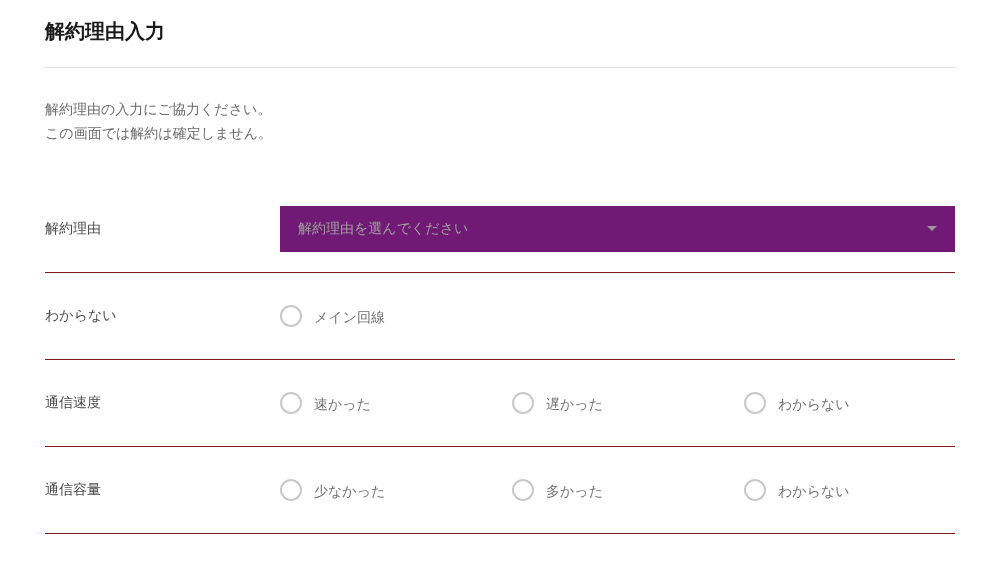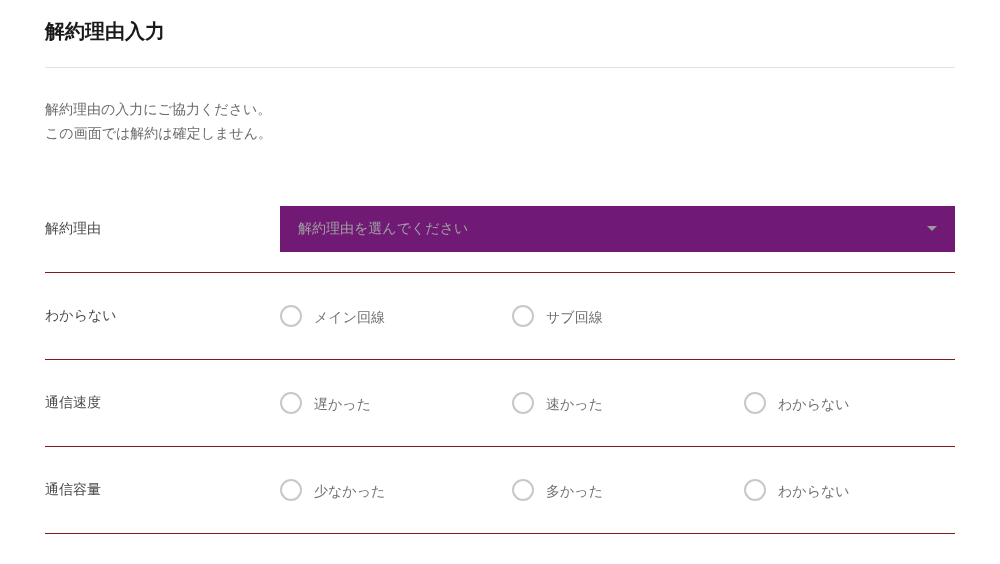--- a/index.html
+++ b/index.html
@@ -121,37 +121,33 @@
     </div>
   </div>
 
   <div class="form-row">
     <div class="form-label">わからない</div>
     <div class="radio-group">
       <label class="radio-option">
         <span class="radio-circle"></span>
         <span class="radio-label">メイン回線</span>
       </label>
-      <label class="radio-option">
-        <span class="radio-circle"></span>
-        <span class="radio-label">サブ回線</span>
-      </label>
     </div>
   </div>
 
   <div class="form-row">
     <div class="form-label">通信速度</div>
     <div class="radio-group">
       <label class="radio-option">
         <span class="radio-circle"></span>
-        <span class="radio-label">遅かった</span>
+        <span class="radio-label">速かった</span>
       </label>
       <label class="radio-option">
         <span class="radio-circle"></span>
-        <span class="radio-label">速かった</span>
+        <span class="radio-label">遅かった</span>
       </label>
       <label class="radio-option">
         <span class="radio-circle"></span>
         <span class="radio-label">わからない</span>
       </label>
     </div>
   </div>
 
   <div class="form-row">
     <div class="form-label">通信容量</div>

